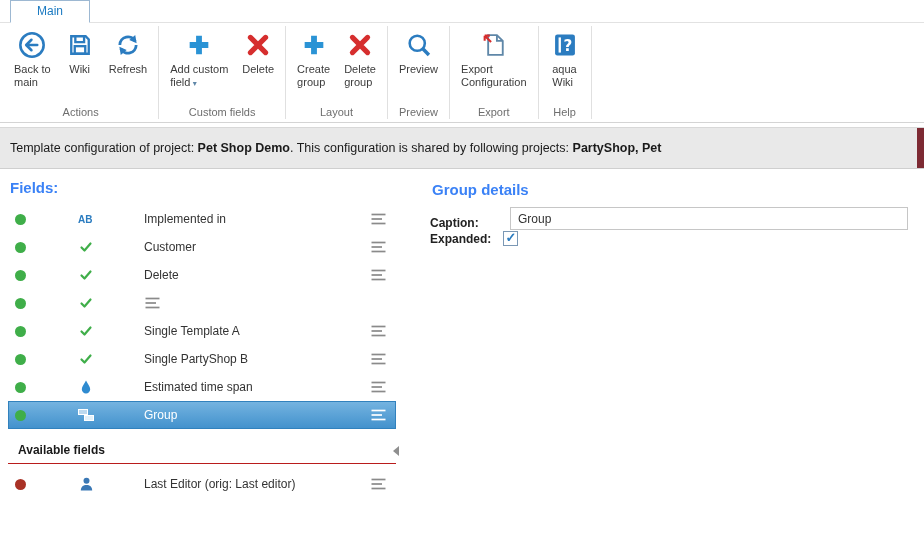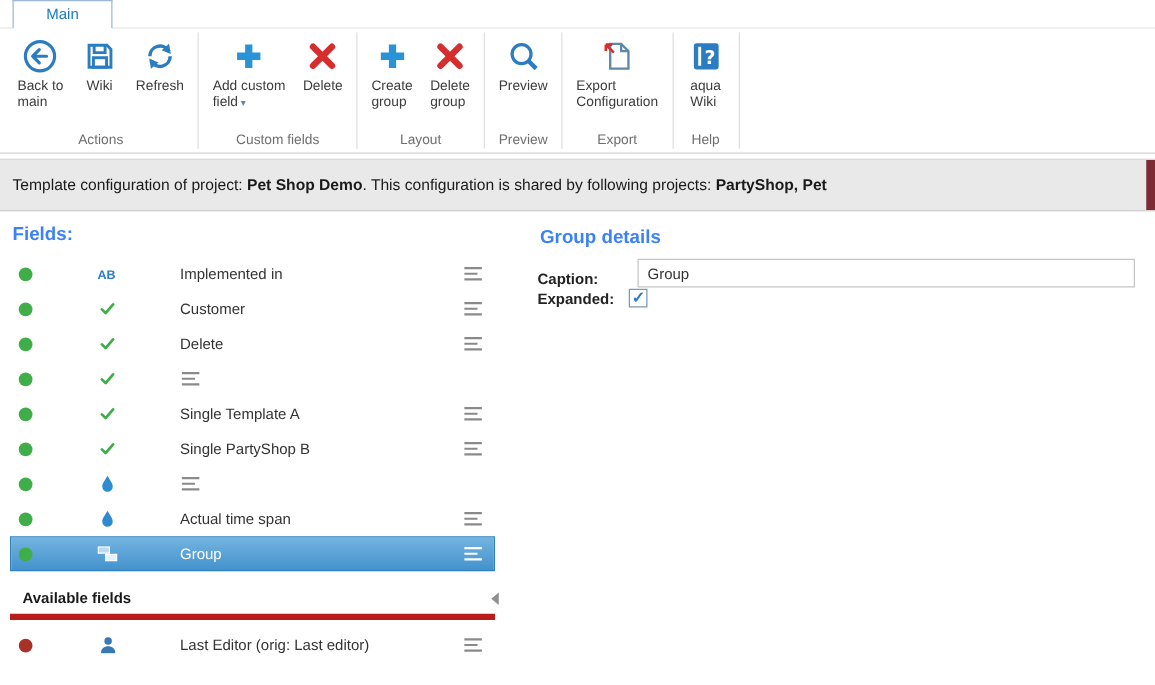--- a/index.html
+++ b/index.html
@@ -41,21 +41,21 @@
   .field-row { display:flex; align-items:center; height:28px; padding:0 8px 0 6px;
                border:1px solid transparent; cursor:pointer;gap:42px; }
   .dot { width:11px; height:11px; border-radius:50%; margin-right:9px; flex:none; }
   .type-icon { width:18px; display:flex; justify-content:center; align-items:center;
                margin-right:7px; flex:none; }
   .field-label { flex:1; font-size:12px; color:#333; white-space:nowrap; overflow:hidden; }
   .row-handle { color:#8a8a8a; display:flex; cursor:grab; }
   .field-row.selected { background:linear-gradient(#74b3e0,#4392cd); border:1px solid #3181bd; }
   .field-row.selected .field-label { color:#fff; }
   .field-row.selected .row-handle { color:#fff; }
-  .available-row { position:relative; margin-top:9px; border-bottom:5px solid #b91c1c;
+  .available-row { position:relative; margin-top:9px; border-bottom:1px solid #b91c1c;
                    padding:5px 0 6px 10px; font-size:12px; font-weight:bold; color:#1a1a1a; }
   .collapse-arrow { position:absolute; right:-3px; top:50%; transform:translateY(-50%);
                     width:0; height:0; border-top:5px solid transparent;
                     border-bottom:5px solid transparent; border-right:6px solid #8f8f8f;
                     cursor:pointer; }
   .available-list { padding-top:6px; }
   
   .right-panel { flex:1; padding:2px 16px 0 34px; }
   .form-row { display:flex; align-items:flex-end; margin-bottom:1px; }
   .form-label { font-size:12px; font-weight:bold; color:#222; width:80px; flex:none; }
@@ -329,38 +329,21 @@
               </svg>
             </span>
           </div>
           <div class="field-row">
             <span class="dot" style="background: rgb(63, 174, 73);"></span>
             <span class="type-icon">
               <svg width="10" height="14" viewBox="0 0 10 14">
                 <path d="M5 0.5 C3.2 4 0.8 6.5 0.8 9.2 A4.2 4.2 0 0 0 9.2 9.2 C9.2 6.5 6.8 4 5 0.5 Z" fill="#2f8bd0"></path>
               </svg>
             </span>
-            <span class="row-handle">
-              <svg width="17" height="14" viewBox="0 0 17 14">
-                <g stroke="currentColor" stroke-width="1.7">
-                  <line x1="1.5" y1="2.5" x2="15.5" y2="2.5"></line>
-                  <line x1="1.5" y1="7" x2="12" y2="7"></line>
-                  <line x1="1.5" y1="11.5" x2="15.5" y2="11.5"></line>
-                </g>
-              </svg>
-            </span>
-          </div>
-          <div class="field-row">
-            <span class="dot" style="background: rgb(63, 174, 73);"></span>
-            <span class="type-icon">
-              <svg width="10" height="14" viewBox="0 0 10 14">
-                <path d="M5 0.5 C3.2 4 0.8 6.5 0.8 9.2 A4.2 4.2 0 0 0 9.2 9.2 C9.2 6.5 6.8 4 5 0.5 Z" fill="#2f8bd0"></path>
-              </svg>
-            </span>
-            <span class="field-label">Actual time span</span>
+            <span class="field-label">Estimated time span</span>
             <span class="row-handle">
               <svg width="17" height="14" viewBox="0 0 17 14">
                 <g stroke="currentColor" stroke-width="1.7">
                   <line x1="1.5" y1="2.5" x2="15.5" y2="2.5"></line>
                   <line x1="1.5" y1="7" x2="12" y2="7"></line>
                   <line x1="1.5" y1="11.5" x2="15.5" y2="11.5"></line>
                 </g>
               </svg>
             </span>
           </div>

